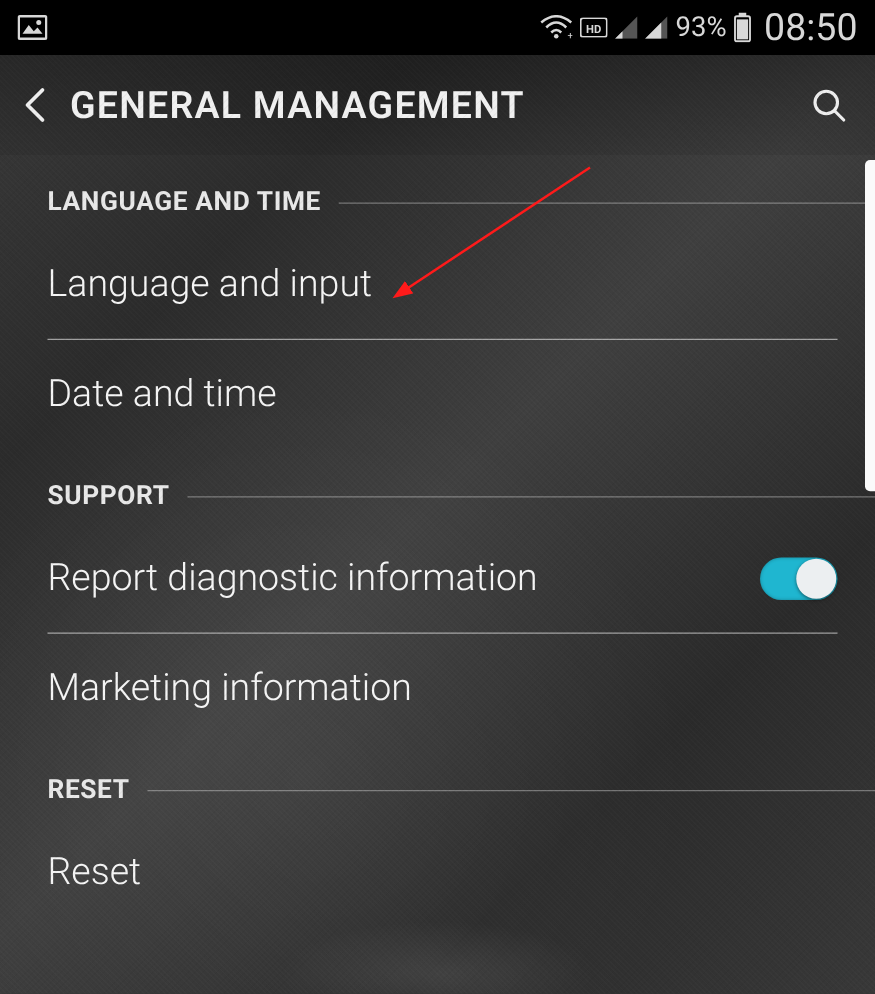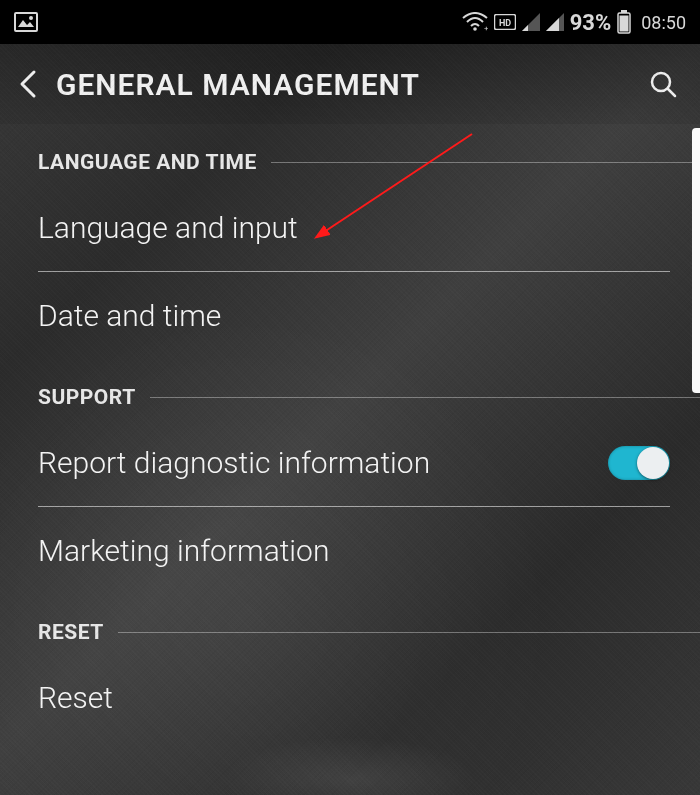--- a/index.html
+++ b/index.html
@@ -34,22 +34,22 @@
       position: relative;
     }
     .statusbar .sb-left { display:flex; align-items:center; }
     .statusbar .sb-right {
       margin-left: auto;
       display:flex; align-items:center; gap:6px;
       color:#d8d8d8;
       font-size: 22px; font-weight:400;
     }
     .statusbar svg { display:block; }
-    .sb-batt { font-size:22px;font-weight:bold; }
-    .sb-time { font-size:18px; margin-left:4px; }
+    .sb-batt { font-size:22px; }
+    .sb-time { font-size:30px; margin-left:4px; }
 
     
     .appbar {
       height: 80px;
       display:flex; align-items:center;
       padding: 0 22px 0 18px;
       background: linear-gradient(rgba(0,0,0,0.30), rgba(0,0,0,0.08));
     }
     .appbar .title {
       color:#f0f0f0;

